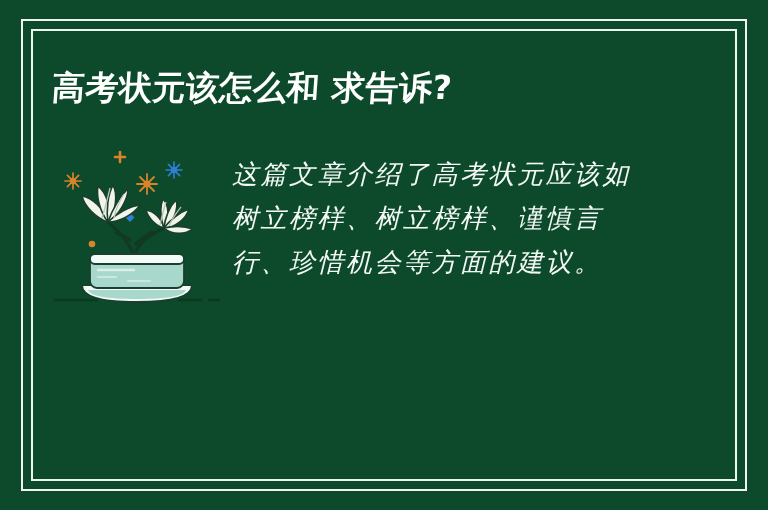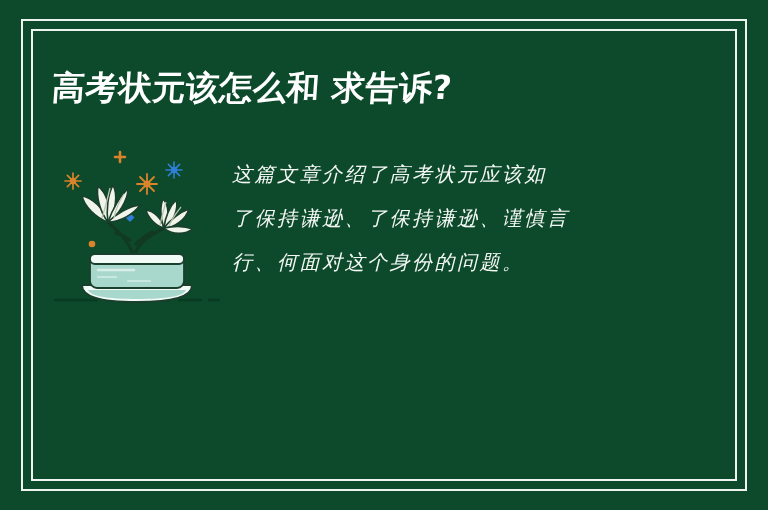--- a/index.html
+++ b/index.html
@@ -68,21 +68,21 @@
     position: relative;
   }
   .illustration svg {
     display: block;
   }
   .body-text {
     flex: 1 1 auto;
     margin-left: 10px;
     padding-top: 12px;
     color: #f4f8f5;
-    font-size: 20px;
+    font-size: 26px;
     line-height: 44px;
     letter-spacing: 2.5px;
     font-family: "DejaVu Serif", "Liberation Serif", serif;
     font-style: italic;
     max-width: 430px;
   }
   .body-text p {
     margin: 0;
   }
 </style>
@@ -173,18 +173,18 @@
           <path d="M46 130 L82 130" stroke="#e8f6f1" stroke-width="2.4" stroke-linecap="round" opacity="0.75"></path>
           <path d="M46 137 L64 137" stroke="#e8f6f1" stroke-width="2.2" stroke-linecap="round" opacity="0.55"></path>
           <path d="M76 141 L98 141" stroke="#eaf7f2" stroke-width="2.2" stroke-linecap="round" opacity="0.5"></path>
         </g>
 
       </svg>
     </div>
 
     <div class="body-text">
       <p>这篇文章介绍了高考状元应该如</p>
-      <p>了保持谦逊、了保持谦逊、谨慎言</p>
-      <p>行、何面对这个身份的问题。</p>
+      <p>树立榜样、树立榜样、谨慎言</p>
+      <p>行、珍惜机会等方面的建议。</p>
     </div>
 
   </div>
 </div>
 
 </body></html>

